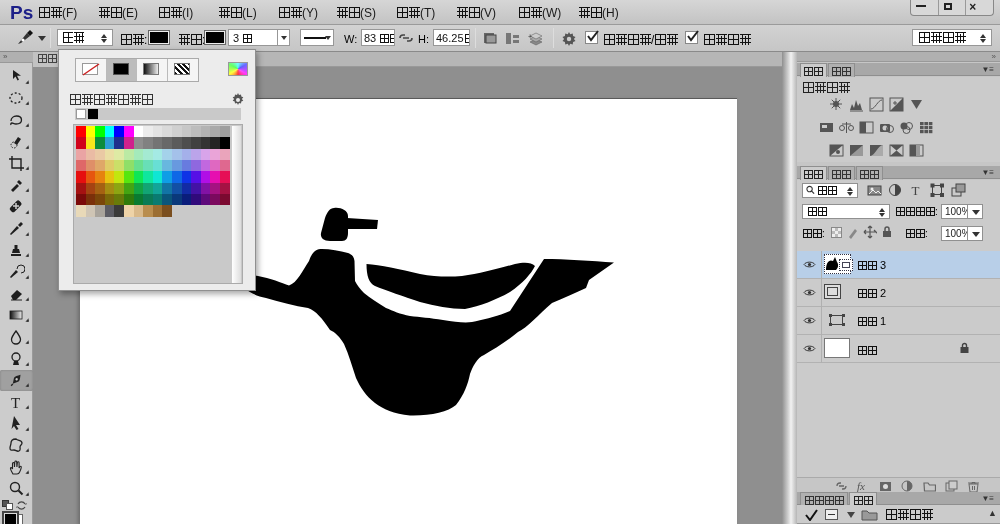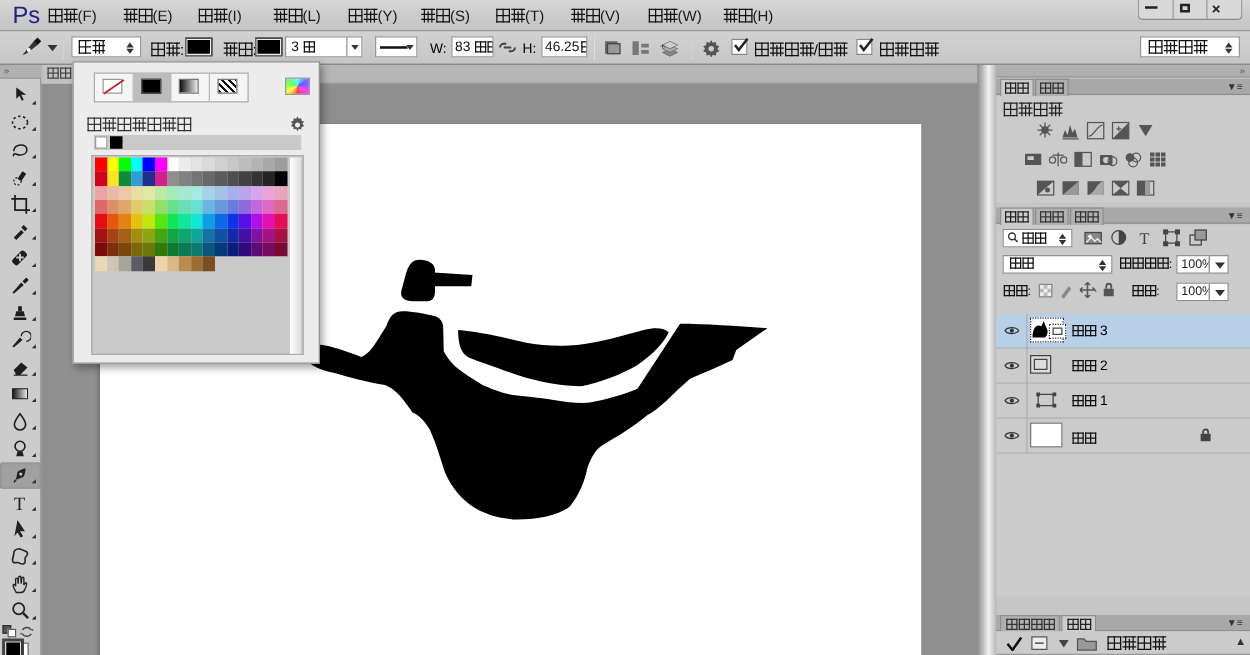--- a/index.html
+++ b/index.html
@@ -19,21 +19,21 @@
 linear-gradient(var(--k),var(--k)) 8px 0/1px 11px no-repeat,
 linear-gradient(var(--k),var(--k)) 5px 2px/1px 9px no-repeat}
 .cs{display:inline-block;width:9px;height:9px;--k:#111;vertical-align:-1px;margin:0 .5px}
 .cs{background:linear-gradient(var(--k),var(--k)) 0 0/9px 1px no-repeat,
 linear-gradient(var(--k),var(--k)) 0 4px/9px 1px no-repeat,
 linear-gradient(var(--k),var(--k)) 0 8px/9px 1px no-repeat,
 linear-gradient(var(--k),var(--k)) 0 0/1px 9px no-repeat,
 linear-gradient(var(--k),var(--k)) 4px 0/1px 9px no-repeat,
 linear-gradient(var(--k),var(--k)) 8px 0/1px 9px no-repeat}
 .menubar{left:0;top:0;width:1000px;height:25px;background:linear-gradient(#d6d6d6,#c3c3c3);border-bottom:1px solid #9a9a9a}
-.ps{position:absolute;left:10px;top:2px;font-weight:normal;font-size:19px;color:#1d2088;font-style:normal}
+.ps{position:absolute;left:10px;top:2px;font-weight:bold;font-size:19px;color:#1d2088;font-style:normal}
 .mi{position:absolute;top:6px;color:#1a1a1a;font-size:12px;white-space:nowrap}
 .winbtns{position:absolute;right:6px;top:0;width:84px;height:16px;background:#d8d8d8;border:1px solid #888;border-top:none;border-radius:0 0 4px 4px;display:flex}
 .wb{flex:1;border-right:1px solid #999;position:relative}
 .wb:last-child{border-right:none}
 .optbar{left:0;top:25px;width:1000px;height:27px;background:linear-gradient(#d2d2d2,#c6c6c6);border-bottom:1px solid #8a8a8a}
 .obox{position:absolute;background:#fff;border:1px solid #979797;height:17px;top:4px;font-size:11px;color:#111;white-space:nowrap;overflow:hidden}
 .sep{position:absolute;top:3px;width:1px;height:20px;background:#aaa;border-right:1px solid #ddd}
 .swatchbtn{position:absolute;top:5px;width:22px;height:15px;background:#000;border:1px solid #666;box-shadow:0 0 0 1px #eee inset}
 .toolcol{left:0;top:52px;width:33px;height:472px;background:#cccccc;border-right:1px solid #9a9a9a}
 .toolhead{left:0;top:52px;width:33px;height:11px;background:#b0b0b0;border-bottom:1px solid #999;color:#555;font-size:8px;line-height:10px;padding-left:3px}
@@ -637,20 +637,46 @@
           <span class="abs" style="left:27px;top:3px;width:26px;height:20px;border:1px solid #777;background:#fff"></span>
           <span class="abs" style="left:60px;top:8px;font-style:italic"><i class="cs"></i><i class="cs v2"></i></span>
           <svg class="abs" style="right:30px;top:7px" width="11" height="12">
             <rect x="1.5" y="5" width="8" height="6" fill="#444"></rect>
             <path d="M3.5 5 v-1.5 a2 2 0 0 1 4 0 V5" stroke="#444" stroke-width="1.4" fill="none"></path>
           </svg>
         </div>
       </div>
  </div>
 
+ <div class="abs" style="left:0;top:425px;width:203px;height:15px;border-top:1px solid #aaa;background:#c6c6c6" id="layerbottom">
+      <svg width="13" height="13" viewBox="0 0 13 13" style="position:absolute;left:38px;top:2px">
+        <path d="M2 6 a3 3 0 0 1 3-3 h1 M11 6 a3 3 0 0 1-3 3 h-1 M4 6 h5" stroke="#666" fill="none" stroke-width="1.3"></path>
+      </svg>
+      <svg width="13" height="13" viewBox="0 0 13 13" style="position:absolute;left:60px;top:2px">
+        <text x="0" y="10" font-size="11" font-style="italic" fill="#555" font-family="Liberation Serif">fx</text>
+      </svg>
+      <svg width="13" height="13" viewBox="0 0 13 13" style="position:absolute;left:82px;top:2px">
+        <rect x="1" y="2" width="11" height="9" fill="#666"></rect>
+        <circle cx="6.5" cy="6.5" r="2.5" fill="#ddd"></circle>
+      </svg>
+      <svg width="13" height="13" viewBox="0 0 13 13" style="position:absolute;left:104px;top:2px">
+        <circle cx="6" cy="6" r="5" fill="none" stroke="#666"></circle>
+        <path d="M6 1 a5 5 0 0 1 0 10z" fill="#666"></path>
+      </svg>
+      <svg width="13" height="13" viewBox="0 0 13 13" style="position:absolute;left:126px;top:2px">
+        <path d="M1 3 h4 l1.5 2 h6 v6 h-11z" fill="none" stroke="#666" stroke-width="1.2"></path>
+      </svg>
+      <svg width="13" height="13" viewBox="0 0 13 13" style="position:absolute;left:148px;top:2px">
+        <rect x="1" y="3" width="8" height="8" fill="none" stroke="#666"></rect>
+        <rect x="4" y="1" width="8" height="8" fill="#ccc" stroke="#666"></rect>
+      </svg>
+      <svg width="13" height="13" viewBox="0 0 13 13" style="position:absolute;left:170px;top:2px">
+        <path d="M2 4 h9 l-1 8 h-7z M1 3 h11 M5 4 v-1.5 h3 V4 M5.5 6 v4 M7.5 6 v4" stroke="#666" fill="none"></path>
+      </svg>
+    </div>
 
  <div class="tabbar" style="top:440px;height:13px;background:#a8a8a8"></div>
  <div class="tab" style="left:3px;top:440px;width:48px"><i class="cs" style="--k:#333"></i><i class="cs v2" style="--k:#333"></i><i class="cs" style="--k:#333"></i><i class="cs v2" style="--k:#333"></i></div>
  <div class="tab on" style="left:52px;top:440px;width:28px"><i class="cs" style="--k:#222"></i><i class="cs v2" style="--k:#222"></i></div>
  <span class="abs" style="right:6px;top:442px;font-size:8px;color:#333">▼≡</span>
  <div class="abs" style="left:0;top:453px;width:203px;height:19px;background:#cbcbcb;border-bottom:1px solid #999">
    <svg class="abs" style="left:8px;top:4px" width="13" height="12">
         <path d="M1 6 l4 5 7-10" stroke="#111" stroke-width="2" fill="none"></path>
       </svg>
    <span class="abs" style="left:28px;top:4px;width:13px;height:11px;border:1px solid #555;background:#eee"></span>

